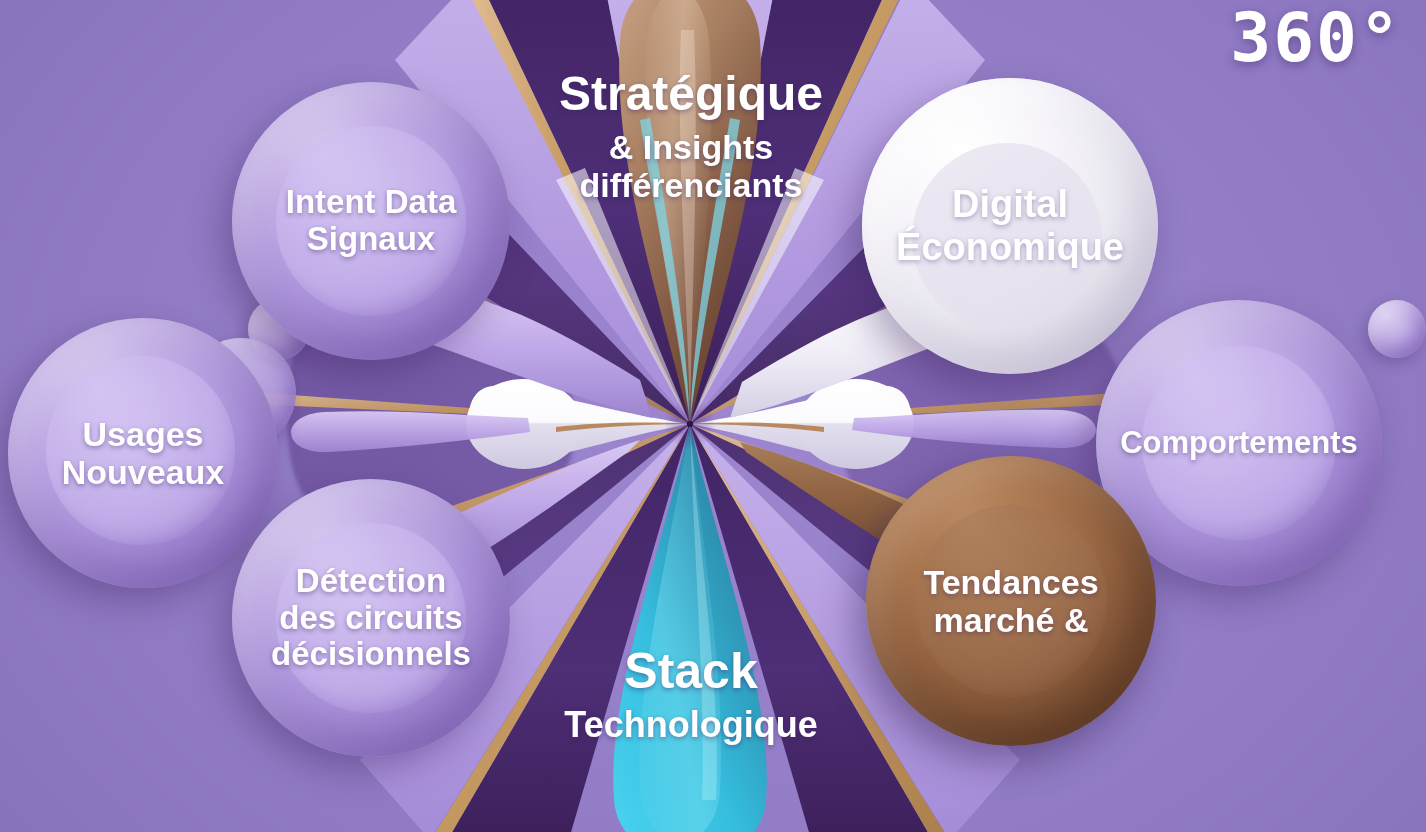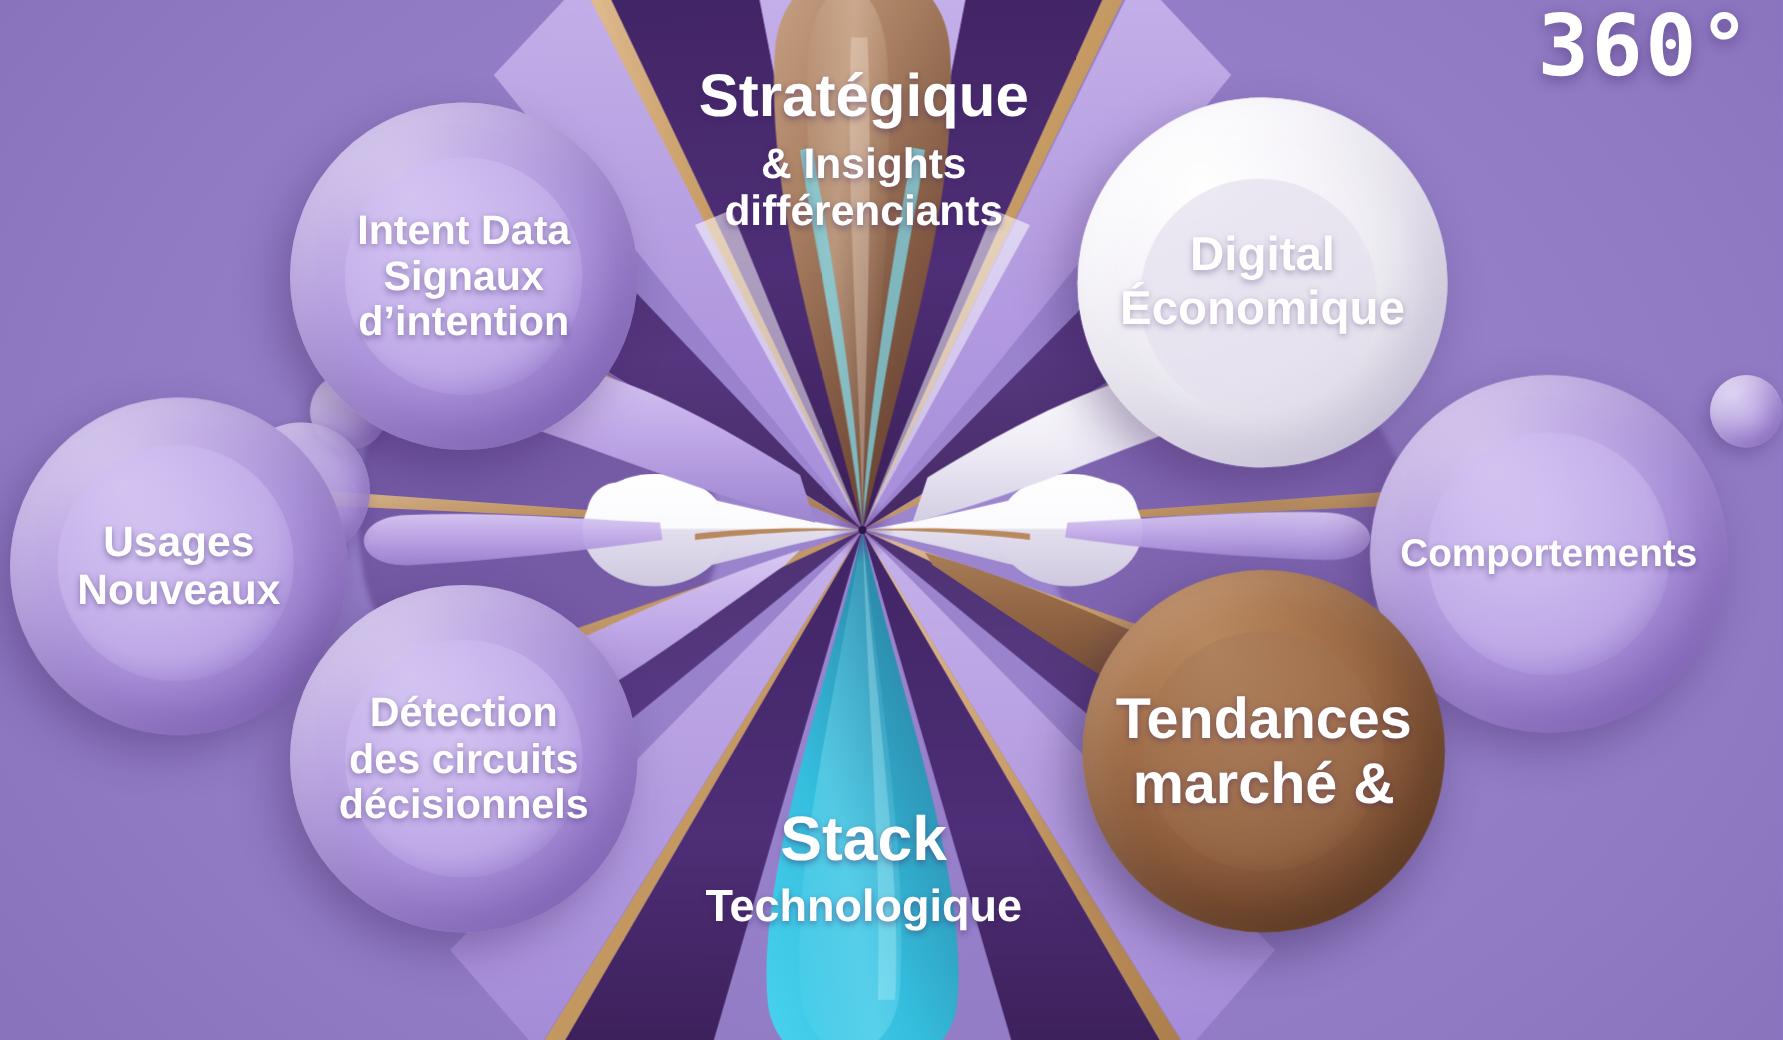--- a/index.html
+++ b/index.html
@@ -292,33 +292,32 @@
 
   <div class="bubble" style="left:248px;top:298px;width:62px;height:62px;"></div>
   <div class="bubble" style="left:186px;top:338px;width:110px;height:110px;opacity:.9;"></div>
   <div class="bubble" style="left:1368px;top:300px;width:58px;height:58px;"></div>
 
   <div class="node sph-purple" style="left:232px;top:82px;width:278px;height:278px;font-size:33px;">
     <div class="inner-ring" style="left:16%;top:16%;width:68%;height:68%;"></div>
     <div class="lbl">
       <span class="small">Intent Data</span>
       <span class="small">Signaux</span>
-      <span class="small">d’intention</span>
     </div>
   </div>
 
   <div class="node sph-purple" style="left:8px;top:318px;width:270px;height:270px;font-size:34px;">
     <div class="inner-ring" style="left:14%;top:14%;width:70%;height:70%;"></div>
     <div class="lbl">
       <span class="small">Usages</span>
       <span class="small">Nouveaux</span>
     </div>
   </div>
 
-  <div class="node sph-purple" style="left:232px;top:468px;width:278px;height:278px;font-size:33px;">
+  <div class="node sph-purple" style="left:232px;top:479px;width:278px;height:278px;font-size:33px;">
     <div class="inner-ring" style="left:16%;top:16%;width:68%;height:68%;"></div>
     <div class="lbl">
       <span class="small">Détection</span>
       <span class="small">des circuits</span>
       <span class="small">décisionnels</span>
     </div>
   </div>
 
   <div class="node sph-white" style="left:862px;top:78px;width:296px;height:296px;font-size:38px;">
     <div class="inner-ring" style="left:17%;top:22%;width:64%;height:64%;"></div>
@@ -328,29 +327,29 @@
     </div>
   </div>
 
   <div class="node sph-purple" style="left:1096px;top:300px;width:286px;height:286px;font-size:31px;align-items:center;">
     <div class="inner-ring" style="left:16%;top:16%;width:68%;height:68%;"></div>
     <div class="lbl">
       <span class="small">Comportements</span>
     </div>
   </div>
 
-  <div class="node sph-brown" style="left:866px;top:456px;width:290px;height:290px;font-size:46px;">
+  <div class="node sph-brown" style="left:866px;top:456px;width:290px;height:290px;font-size:34px;">
     <div class="inner-ring" style="left:17%;top:17%;width:66%;height:66%;"></div>
     <div class="lbl">
       <span class="small">Tendances</span>
       <span class="small">marché &amp;</span>
     </div>
   </div>
 
-  <div class="node" style="left:500px;top:20px;width:382px;height:200px;border-radius:0;font-size:34px;">
+  <div class="node" style="left:500px;top:36px;width:382px;height:200px;border-radius:0;font-size:34px;">
     <div class="lbl">
       <span class="big" style="font-size:48px;line-height:1.08;">Stratégique</span>
       <span class="small" style="margin-top:8px;">&amp; Insights</span>
       <span class="small">différenciants</span>
     </div>
   </div>
 
   <div class="node" style="left:500px;top:615px;width:382px;height:160px;border-radius:0;font-size:36px;">
     <div class="lbl">
       <span class="big" style="font-size:50px;line-height:1.1;">Stack</span>

